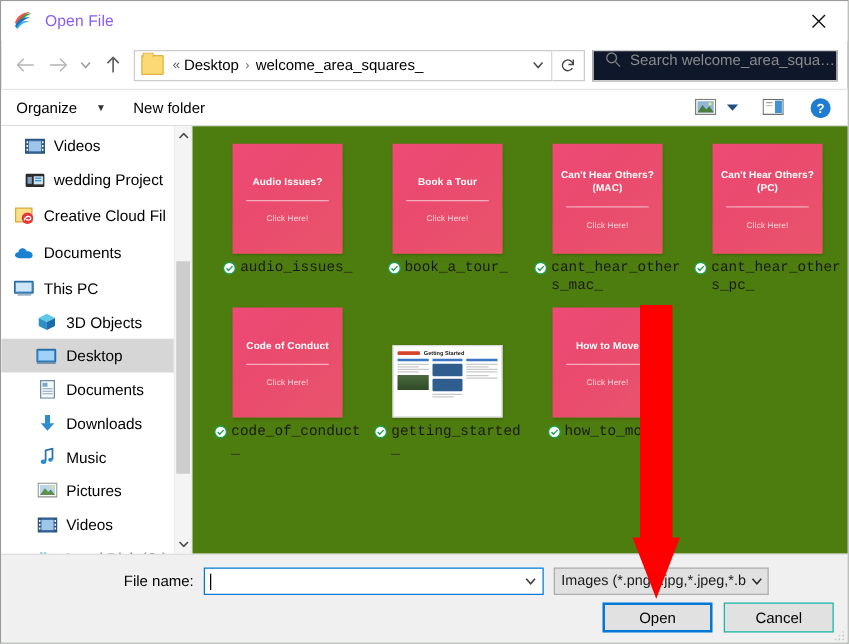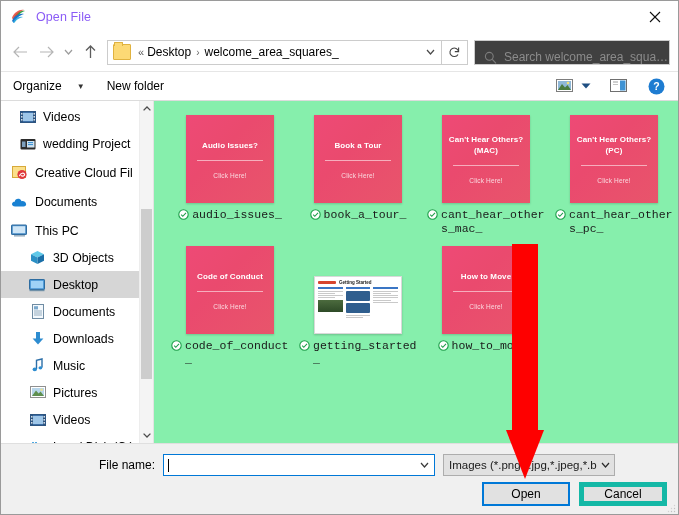--- a/index.html
+++ b/index.html
@@ -128,24 +128,24 @@
     background:#fff;
     display:flex;align-items:center;justify-content:center;
     box-sizing:border-box;
     flex: 0 0 26px;
     color:#444;
   }
   .searchbox {
     width: 196px;
     height: 25px;
     border: 1px solid #cccccc;
-    background: #404040;
+    background: #0f172a;
     margin-left: 6px;
     display: flex;
-    align-items: flex-end;
+    align-items: flex-start;
     box-sizing: border-box;
     flex: 0 0 196px;
   }
   .search-icon { margin: 0 7px 0 9px; color:#777; flex:0 0 auto; display:flex; }
   .search-ph {
     font-size: 12px;
     color: #8b8b8b;
     white-space: nowrap;
     overflow: hidden;
     text-overflow: ellipsis;
@@ -230,21 +230,21 @@
   .sb-arrow.bot { bottom:0; }
   .sb-thumb {
     position: absolute;
     left: 1px; width: 11px;
     background: #cdcdcd;
   }
 
   
   .content {
     flex: 1 1 auto;
-    background: #86efac;
+    background: #4d7c0f;
     position: relative;
     overflow: hidden;
   }
   .grid {
     display: grid;
     grid-template-columns: repeat(4, 128px);
     padding: 10px 0 0 12px;
     row-gap: 6px;
   }
   .tile {
@@ -436,21 +436,21 @@
     right: 11px; top: 38px;
     display: flex;
     gap: 9px;
     padding-left: 12px;
   }
   .btn {
     width: 88px; height: 24px;
     font-size: 12px;
     color: #000;
     background: #e1e1e1;
-    border: 5px solid #14b8a6;
+    border: 1px solid #14b8a6;
     display: flex;
     align-items: center;
     justify-content: center;
     box-sizing: border-box;
     cursor: default;
   }
   .btn.default {
     border: 2px solid #0078d7;
     background: #e1e1e1;
   }

